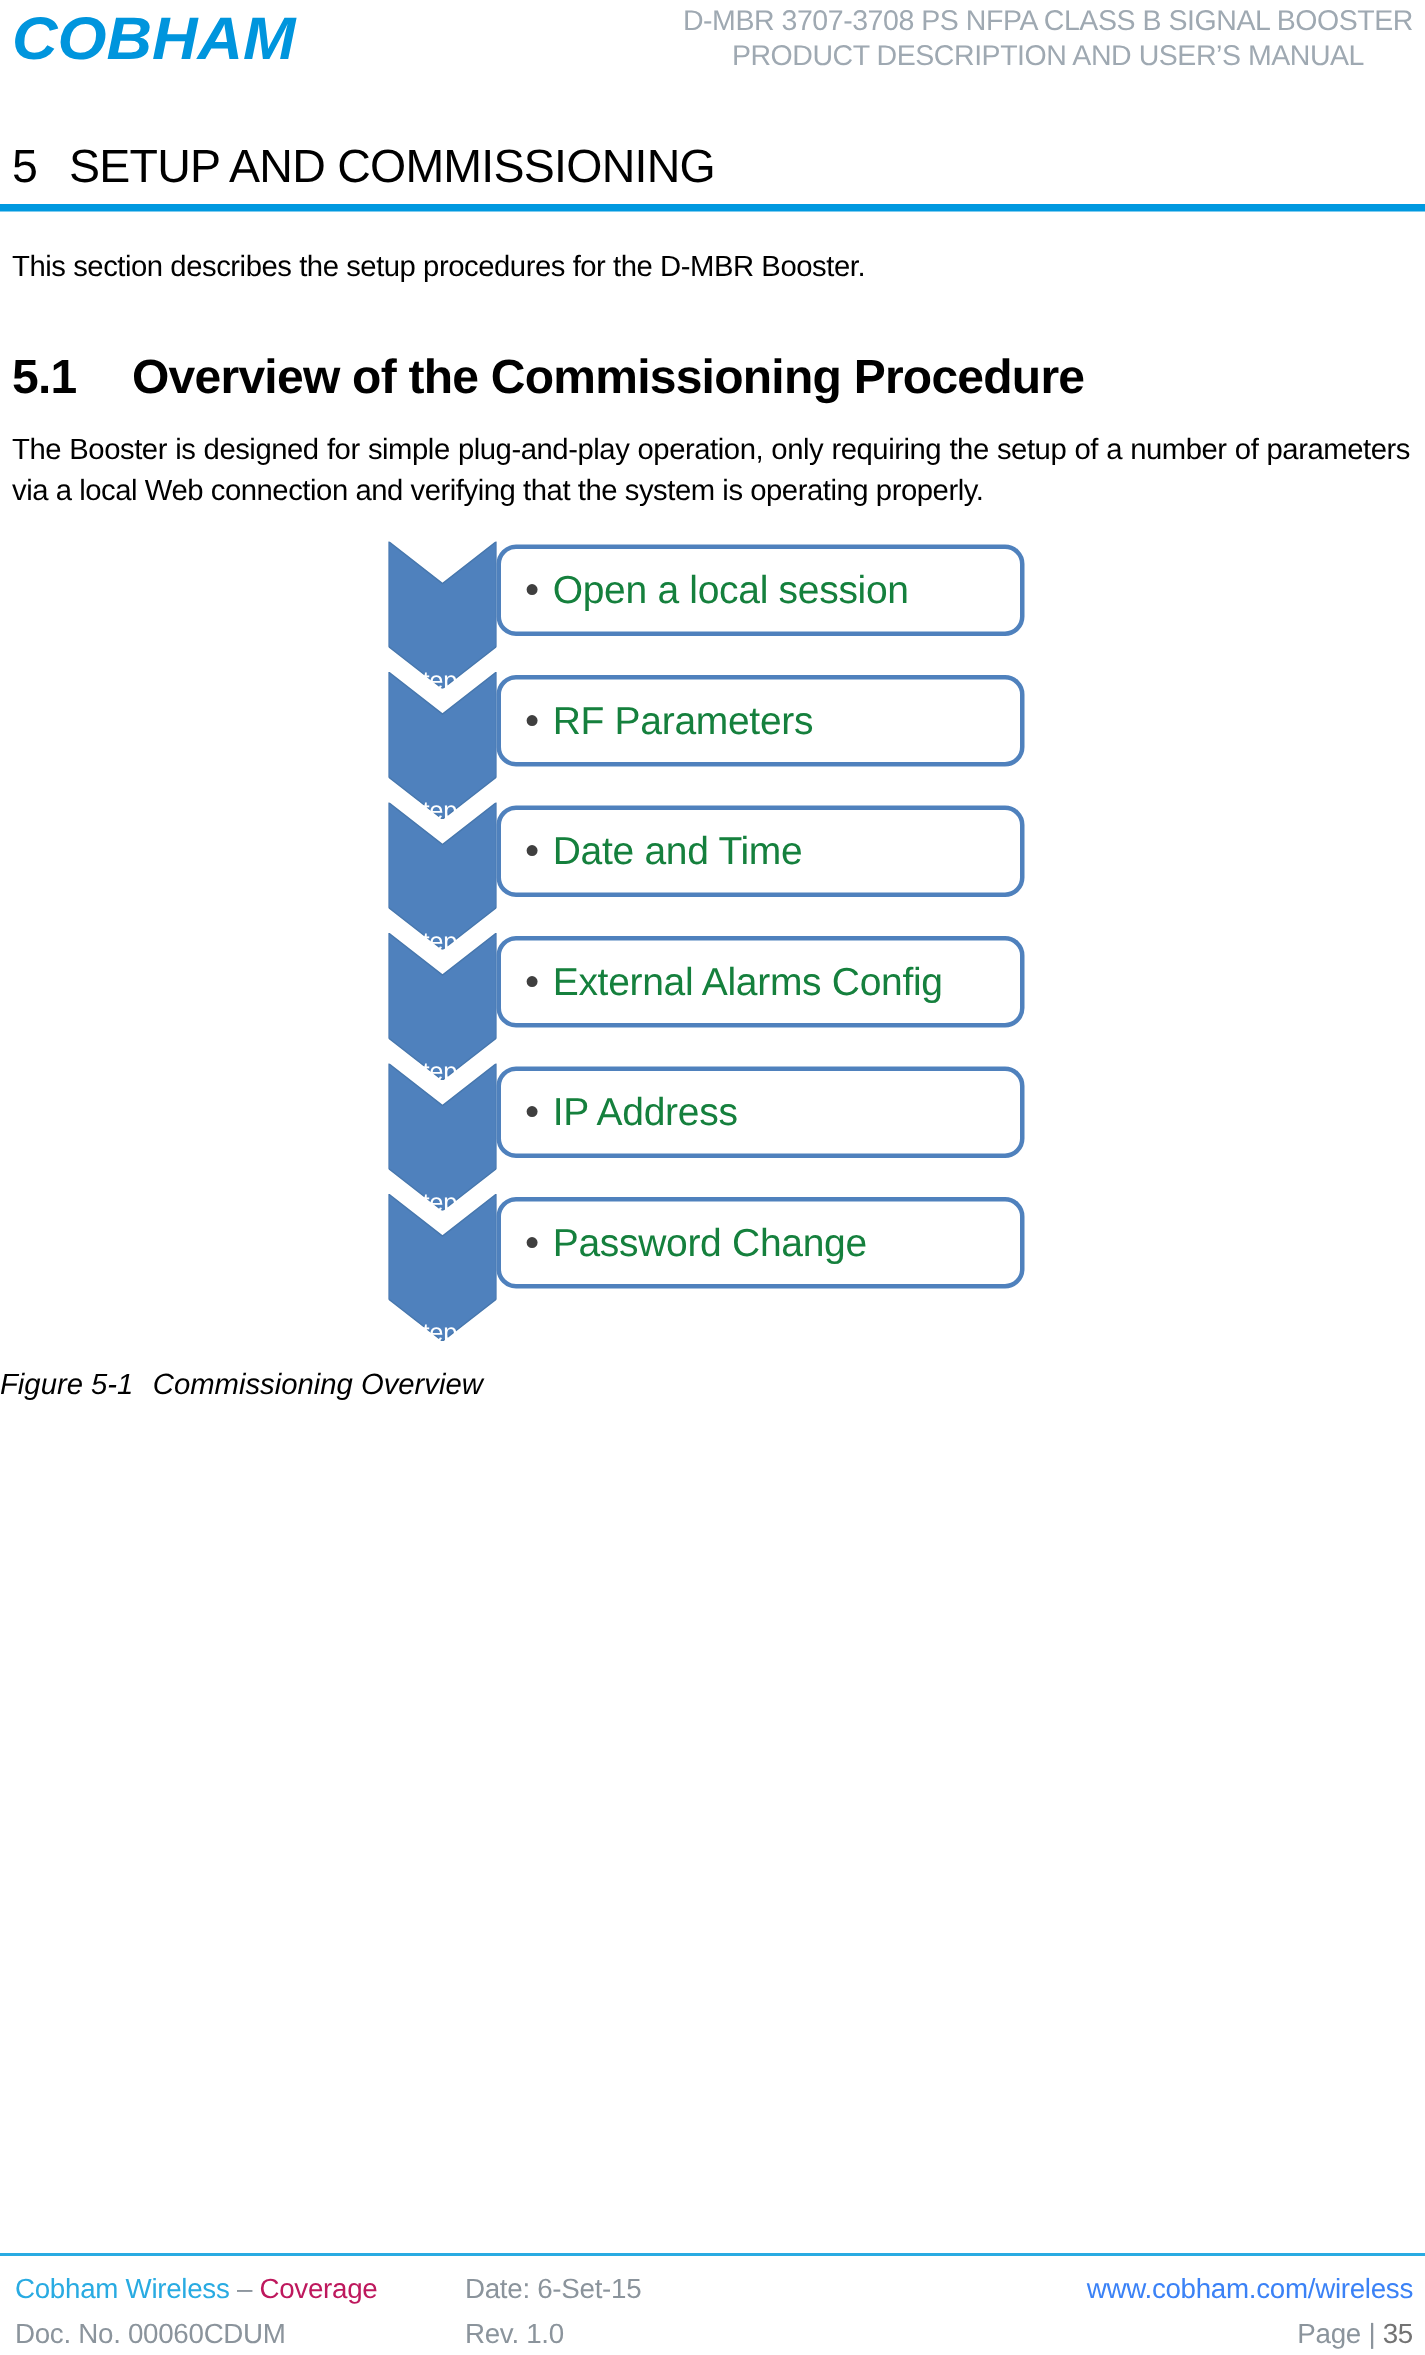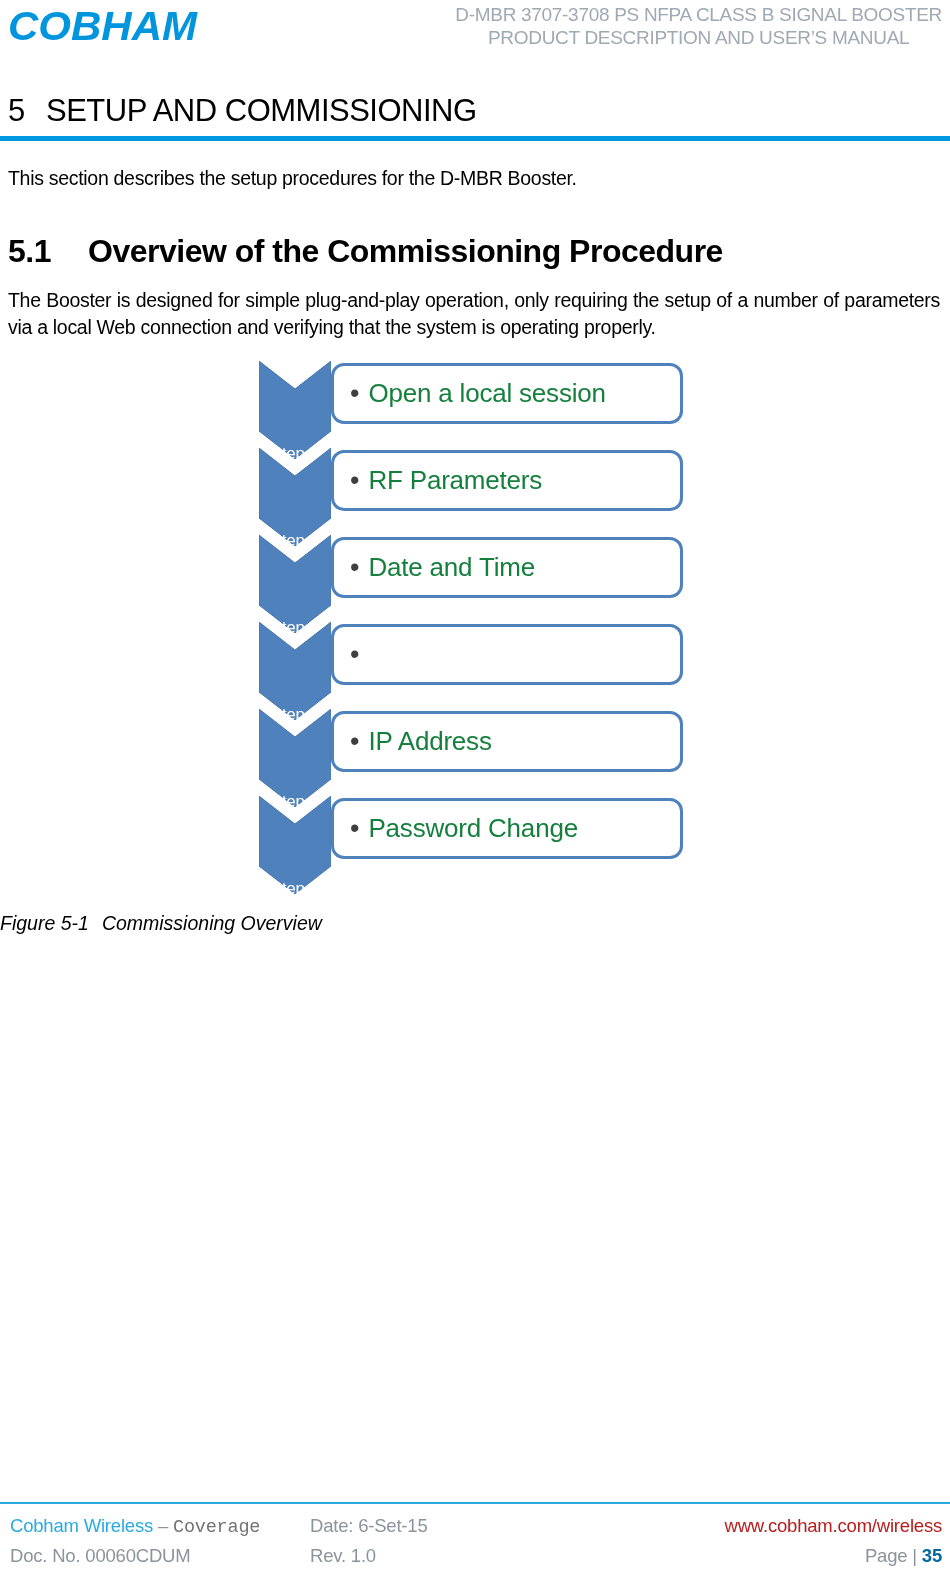--- a/index.html
+++ b/index.html
@@ -82,23 +82,23 @@
   }
   .footer { position:absolute; left:0; top:0; width:950px; height:1570px; pointer-events:none; }
   .f-item { position:absolute; font-size:18.5px; color:#8b949c; letter-spacing:-0.2px; white-space:nowrap; }
   .f-row1 { top:1515px; }
   .f-row2 { top:1545px; }
   .f-left { left:10px; }
   .f-mid { left:310px; }
   .f-right { right:8px; text-align:right; }
   .brand-blue { color:#29abe2; }
   .brand-sep { color:#8b949c; }
-  .brand-orange { color:#737373;font-family:Liberation Mono, monospace; }
-  .url-blue { color:#b91c1c; }
-  .page-num { color:#0369a1; font-weight:bold; }
+  .brand-orange { color:#be185d; }
+  .url-blue { color:#3b82f6; }
+  .page-num { color:#737373; font-weight:normal; }
 </style>
 </head>
 <body>
 
 <div class="page">
 
   <div class="logo">COBHAM</div>
   <div class="header-right">
     <div>D-MBR 3707-3708 PS NFPA CLASS B SIGNAL BOOSTER</div>
     <div>PRODUCT DESCRIPTION AND USER’S MANUAL</div>
@@ -152,20 +152,21 @@
       </div>
     </div>
 
     <div class="step-unit" style="top:261px">
       <svg class="chev" viewBox="0 0 72 98">
           <polygon points="0,0 36,28 72,0 72,70 36,98 0,70"></polygon>
         </svg>
       <div class="step-label">Step-4</div>
       <div class="step-box">
         <span class="step-bullet">•</span>
+        <span class="step-text">External Alarms Config</span>
       </div>
     </div>
 
     <div class="step-unit" style="top:348px">
       <svg class="chev" viewBox="0 0 72 98">
           <polygon points="0,0 36,28 72,0 72,70 36,98 0,70"></polygon>
         </svg>
       <div class="step-label">Step-5</div>
       <div class="step-box">
         <span class="step-bullet">•</span>

